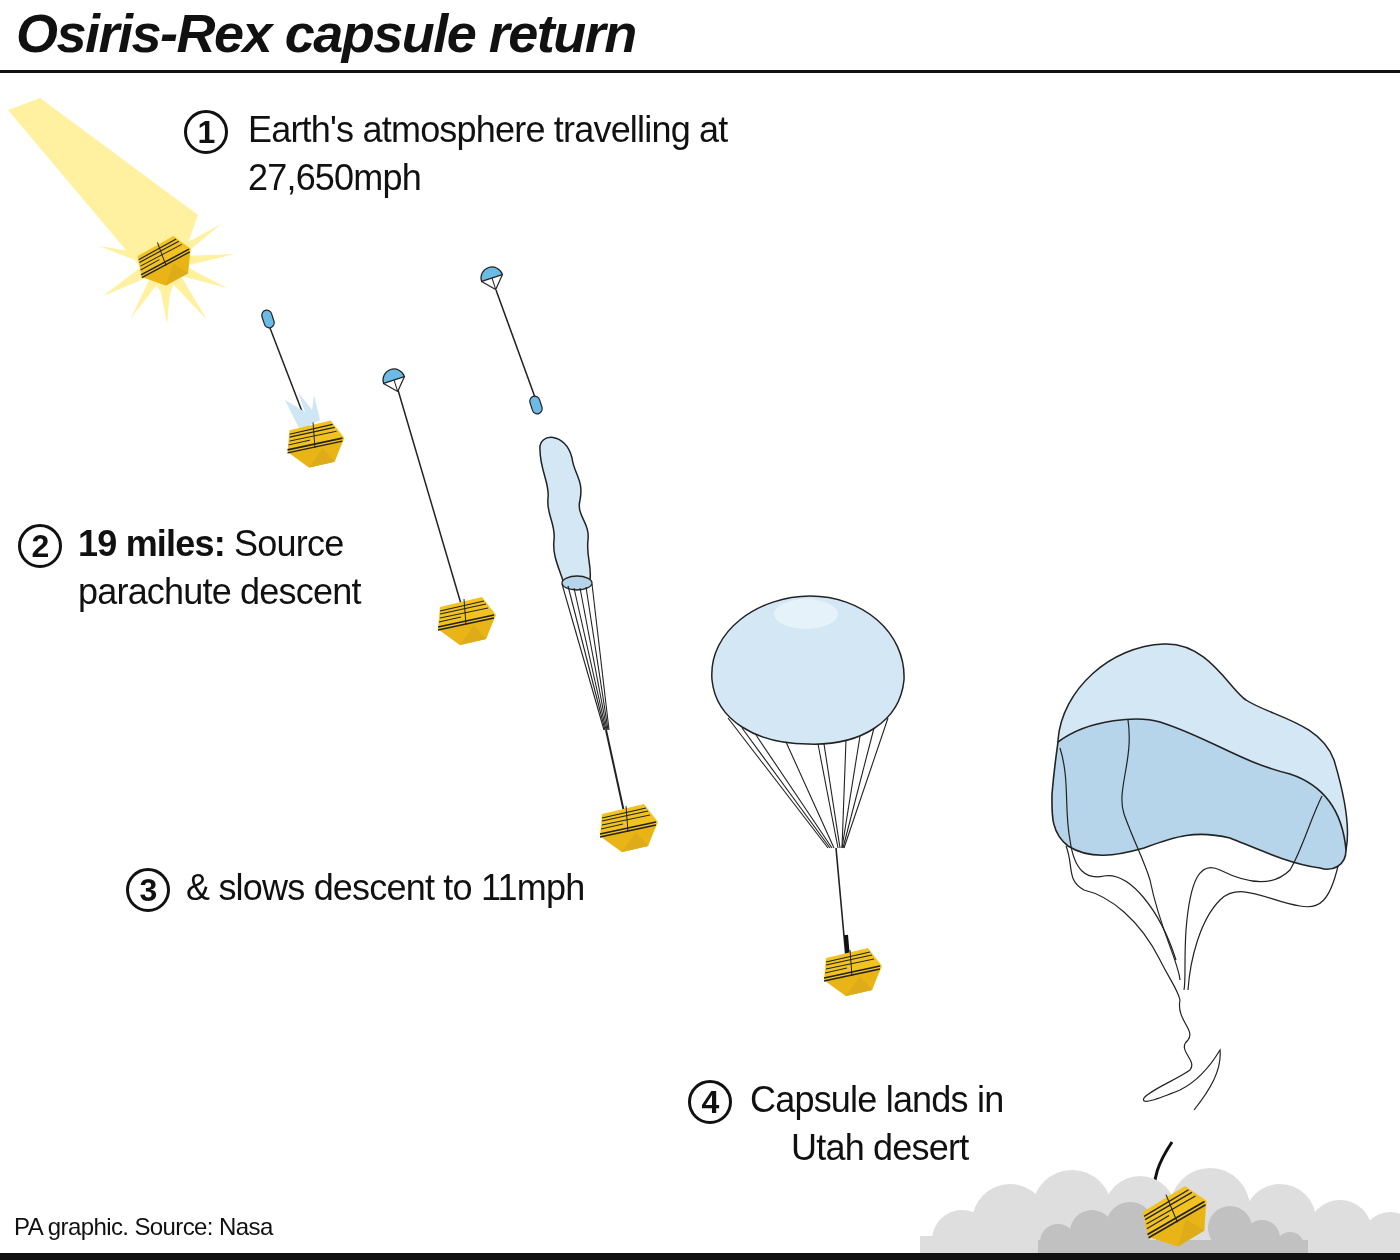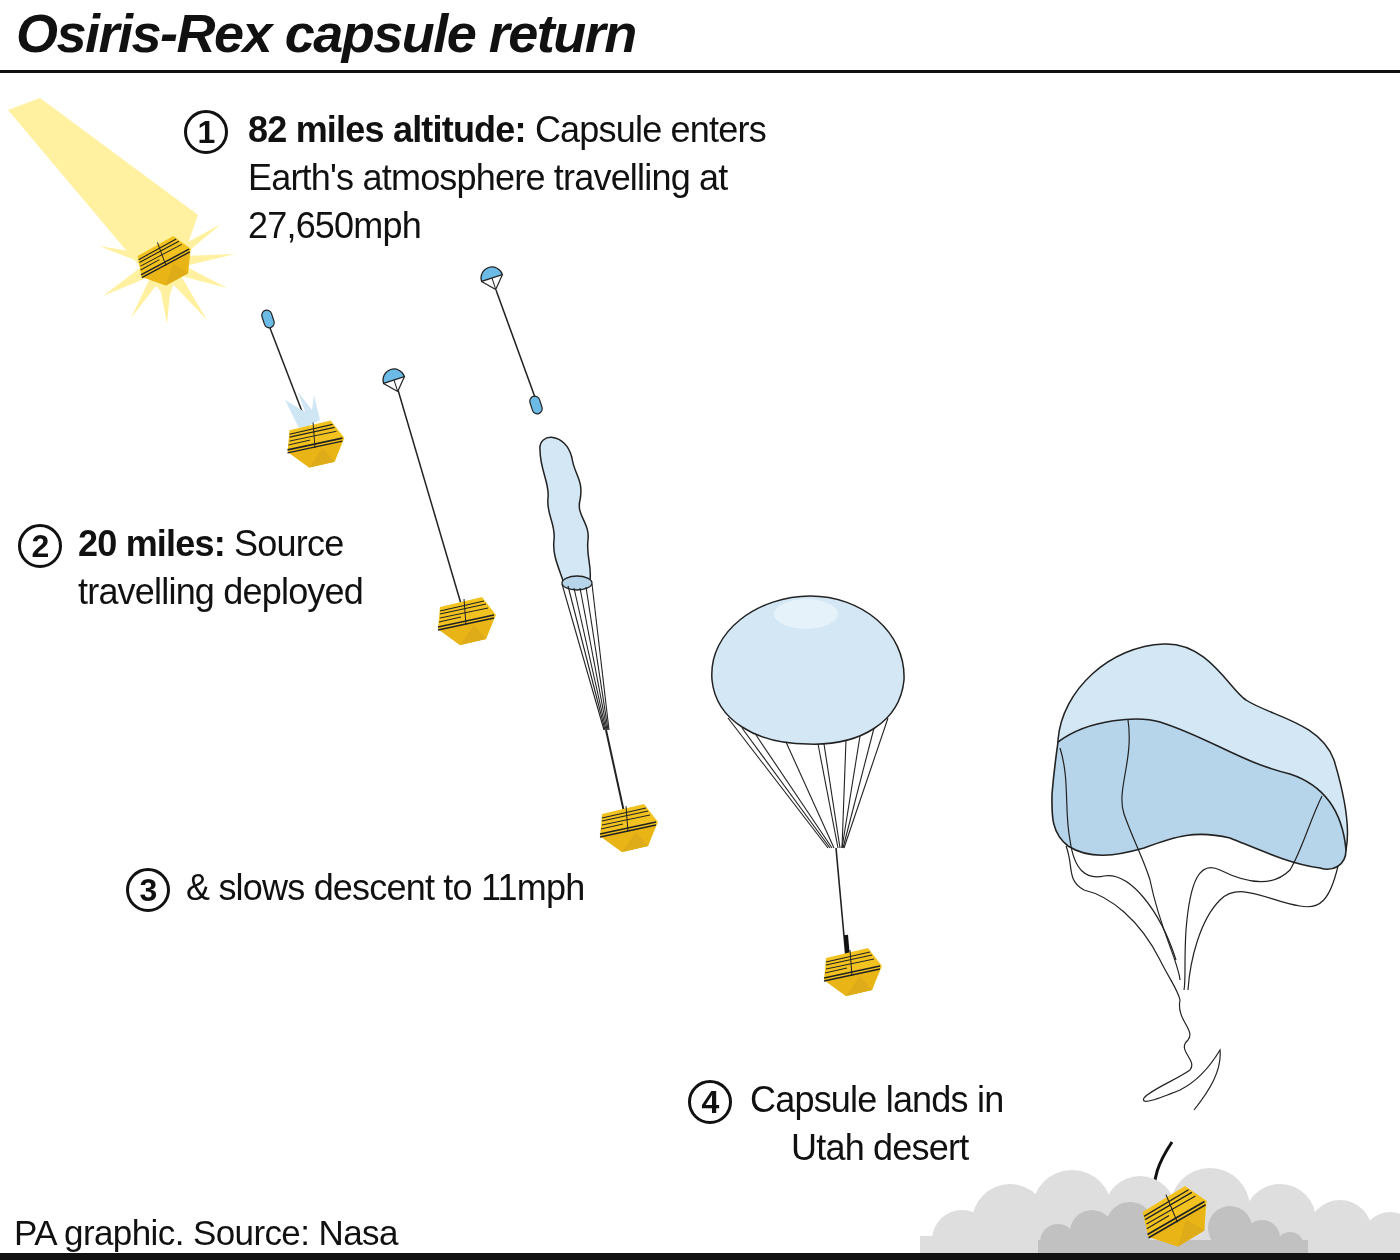--- a/index.html
+++ b/index.html
@@ -8,21 +8,21 @@
   .title { position:absolute; left:16px; top:2px; font-size:54px; font-weight:bold;
            letter-spacing:-1.5px; line-height:62px;font-style:italic; }
   .rule-top { position:absolute; left:0; top:70px; width:1400px; height:3px; background:#111; }
   .rule-bottom { position:absolute; left:0; top:1253px; width:1400px; height:7px; background:#111; }
   .art { position:absolute; left:0; top:0; width:1400px; height:1260px; }
   .step { position:absolute; font-size:36px; line-height:48px; letter-spacing:-0.8px; }
   .step .num { position:absolute; width:44px; height:44px; border:3px solid #111; border-radius:50%;
                box-sizing:border-box; text-align:center; font-weight:bold; font-size:32px; line-height:38px; }
   .step .line { white-space:nowrap; }
   .step b { font-weight:bold; }
-  .source { position:absolute; left:14px; top:1213px; font-size:35px; letter-spacing:-0.6px; }
+  .source { position:absolute; left:14px; top:1213px; font-size:24px; letter-spacing:-0.6px; }
 </style>
 </head>
 <body>
 
 <div class="title">Osiris-Rex capsule return</div>
 <div class="rule-top"></div>
 
 <svg class="art" viewBox="0 0 1400 1260">
   <defs>
     <g id="capsule">
@@ -140,29 +140,28 @@
       <circle cx="1262" cy="1238" r="18"></circle>
       <circle cx="1290" cy="1246" r="14"></circle>
       <rect x="1038" y="1240" width="270" height="16"></rect>
     </g>
     <use href="#capsule" transform="translate(1176,1218) rotate(-18) scale(1.15)"></use>
   </g>
 </svg>
 
 <div class="step" style="left:184px; top:106px;">
   <div class="num" style="left:0; top:4px;">1</div>
-  <div class="line" style="padding-left:64px;"><b>82 miles altitude:</b><span> Capsule enters</span></div>
   <div class="line" style="padding-left:64px;">Earth's atmosphere travelling at</div>
   <div class="line" style="padding-left:64px;">27,650mph</div>
 </div>
 
 <div class="step" style="left:18px; top:520px;">
   <div class="num" style="left:0; top:4px;">2</div>
-  <div class="line" style="padding-left:60px;"><b>20 miles:</b><span> Source</span></div>
-  <div class="line" style="padding-left:60px;">travelling deployed</div>
+  <div class="line" style="padding-left:60px;"><b>19 miles:</b><span> Source</span></div>
+  <div class="line" style="padding-left:60px;">parachute descent</div>
 </div>
 
 <div class="step" style="left:126px; top:864px;">
   <div class="num" style="left:0; top:4px;">3</div>
   <div class="line" style="padding-left:60px;">&amp; slows descent to 11mph</div>
 </div>
 
 <div class="step" style="left:688px; top:1076px;">
   <div class="num" style="left:0; top:4px;">4</div>
   <div class="line" style="padding-left:62px;text-align:center;">Capsule lands in</div>

